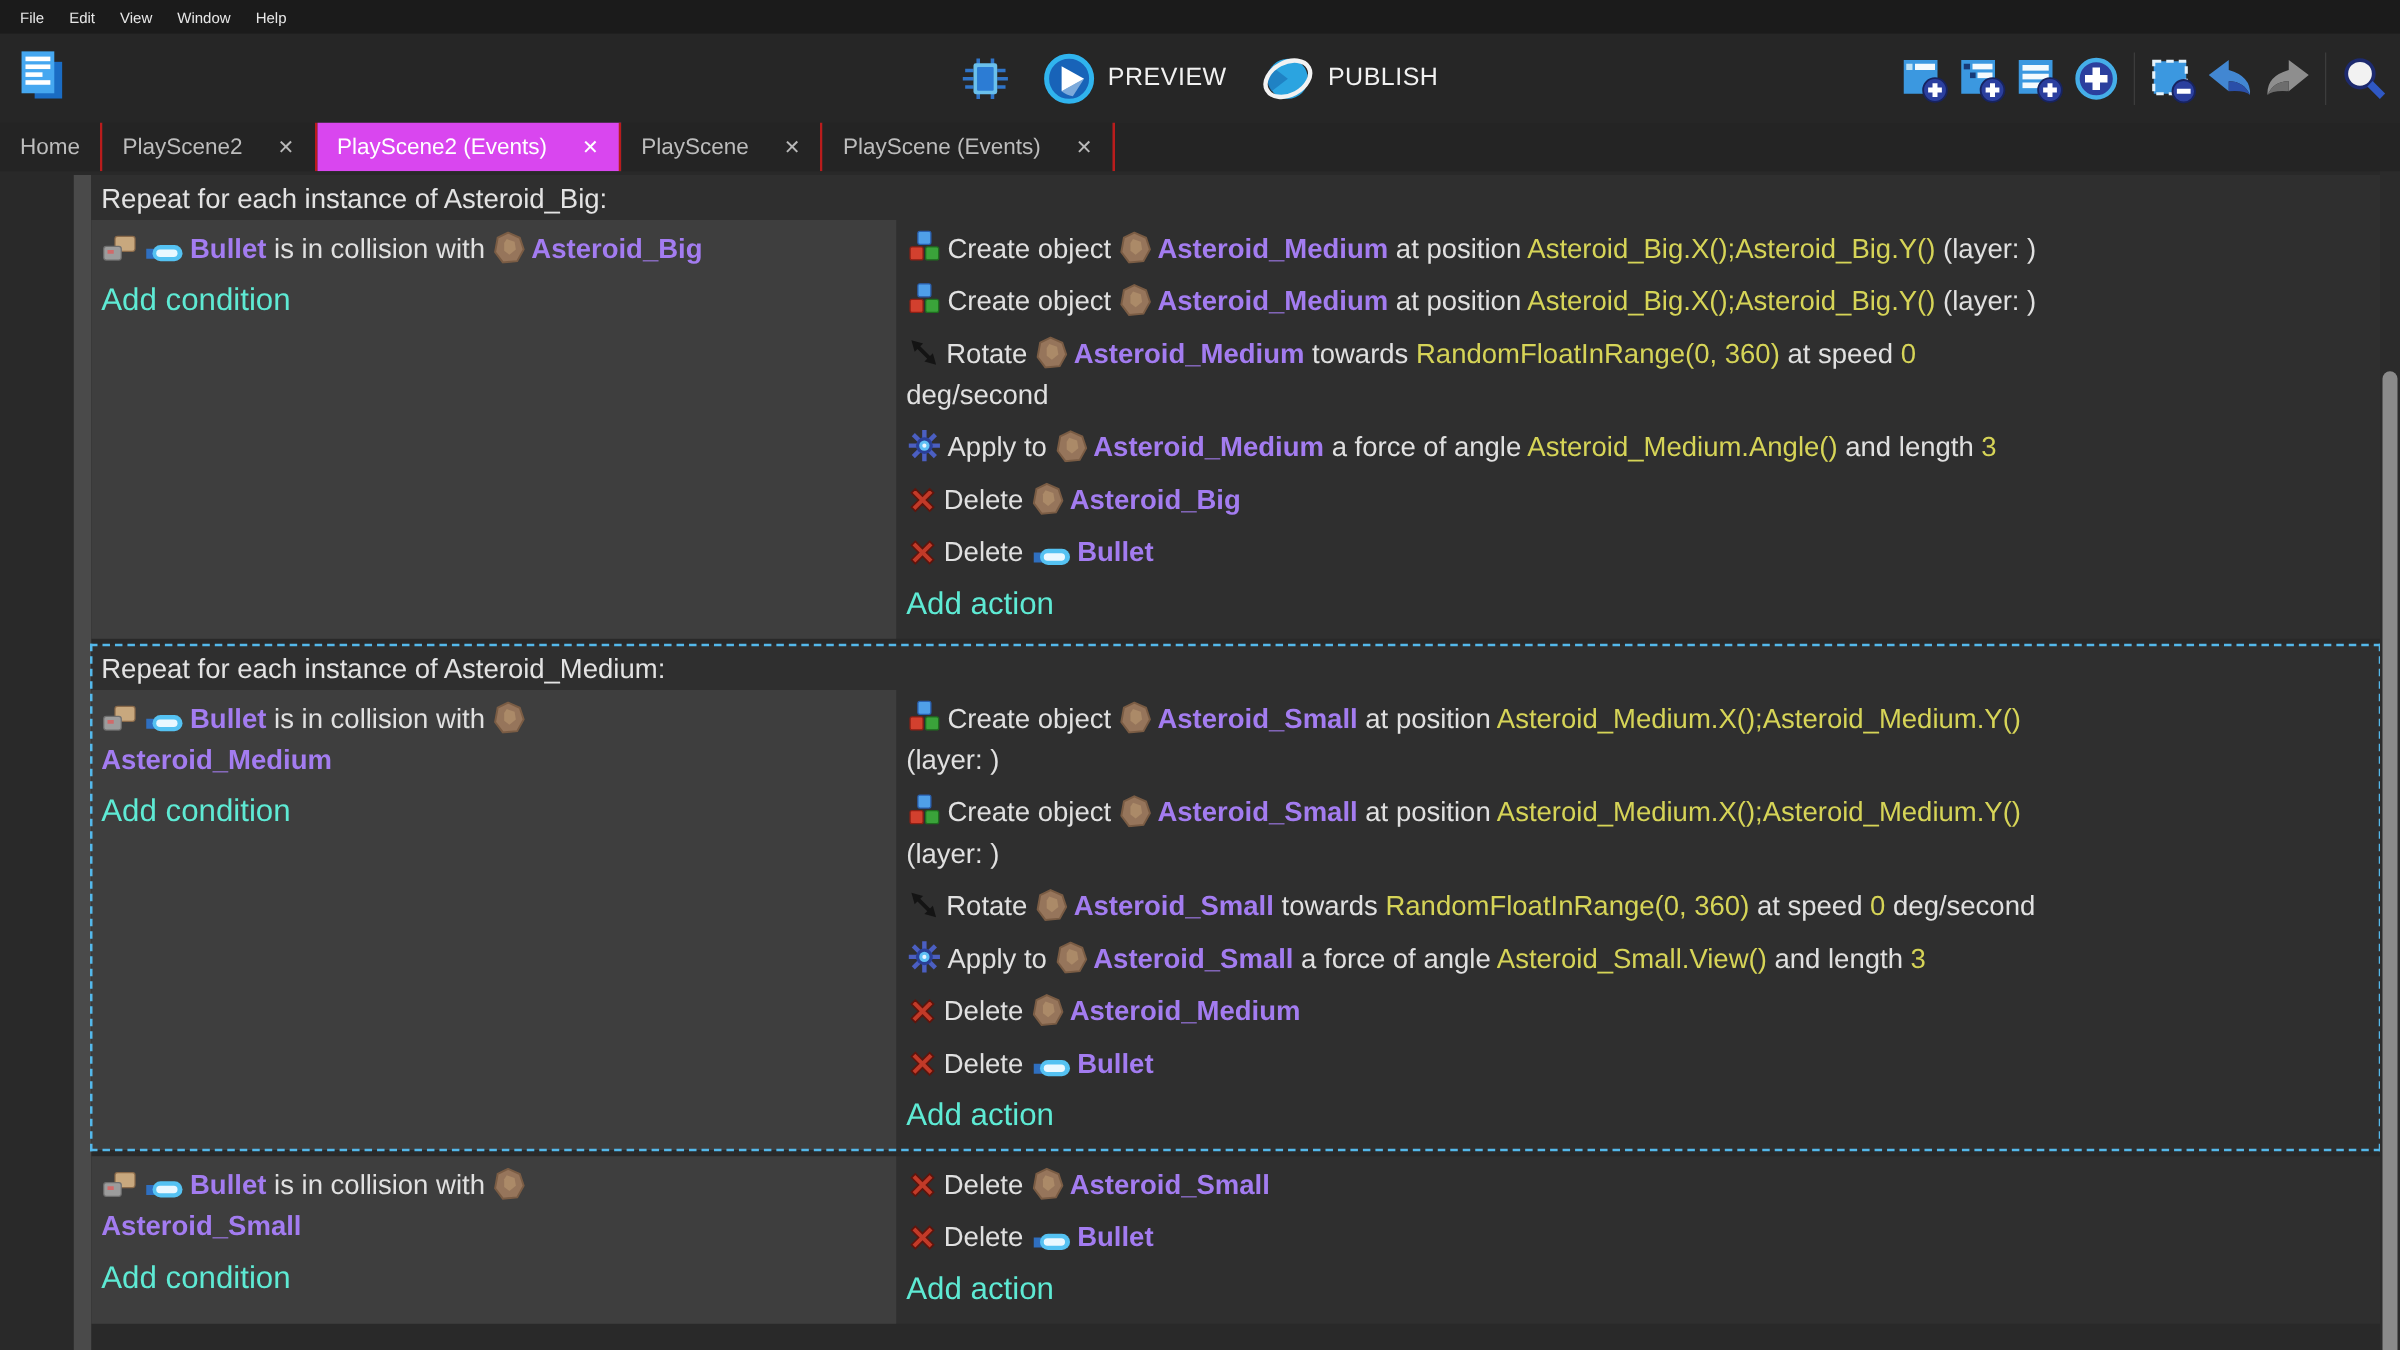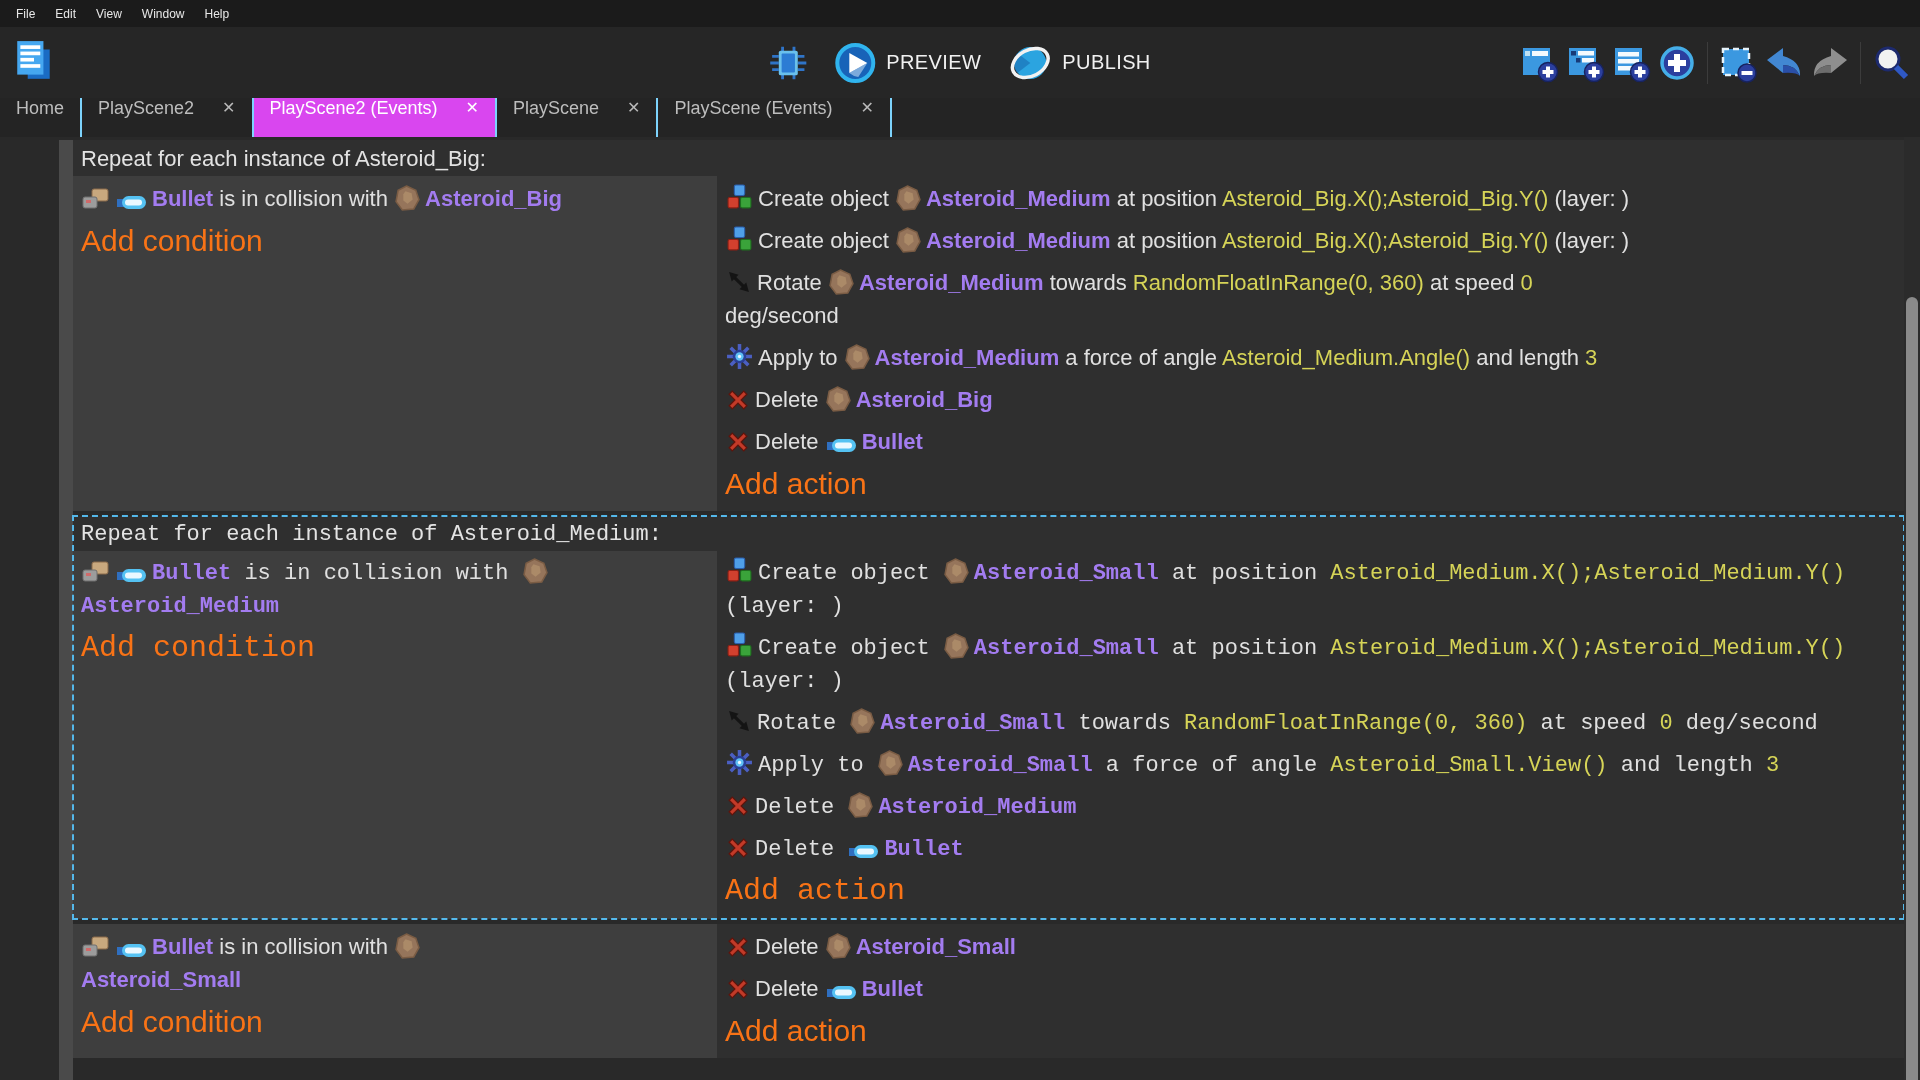--- a/index.html
+++ b/index.html
@@ -13,42 +13,42 @@
   .toolbar { height:71px; background:#262626; position:relative; display:flex; align-items:center; }
   .pm-btn { margin-left:10px; width:48px; height:54px; display:flex; align-items:center; justify-content:center; cursor:pointer; background:none; border:none; }
   .toolbar-center { position:absolute; left:50%; transform:translateX(-50%); display:flex; align-items:center; }
   .tb-group { display:flex; align-items:center; margin:0 13px; cursor:pointer; background:none; border:none; padding:0; }
   .tb-label { color:#f1f1f1; font-size:20px; letter-spacing:0.4px; margin-left:9px; font-family:"Liberation Sans",sans-serif; }
   .toolbar-right { position:absolute; right:6px; top:0; bottom:0; display:flex; align-items:center; }
   .tb-icon { width:46px; height:48px; display:flex; align-items:center; justify-content:center; cursor:pointer; background:none; border:none; padding:0; }
   .tb-sep { width:1px; height:42px; background:#3c3c3c; margin:0 7px; }
 
   .tabbar { height:39px; background:#242424; display:flex; align-items:stretch; }
-  .tab { display:flex; align-items:flex-start; padding:0 16px; font-size:18px; color:#bdbdbd;
-         background:#242424; border-right:2px solid #7dd3fc; cursor:pointer; white-space:nowrap; }
+  .tab { display:flex; align-items:center; padding:0 16px; font-size:18px; color:#bdbdbd;
+         background:#242424; border-right:2px solid #b91c1c; cursor:pointer; white-space:nowrap; }
   .tab.active { background:#d946ef; color:#ffffff; }
   .tab .close { margin-left:28px; font-size:16px; color:#b9b9b9; cursor:pointer; }
   .tab.active .close { color:#ffffff; }
 
   
   .events-area { position:relative; height:943px; background:#292929; }
   .rail { position:absolute; left:59px; top:3px; bottom:0; width:14px; background:#4a4a4a; }
   .events-list { position:absolute; left:73px; top:3px; right:16px; }
   .vscroll { position:absolute; right:0; top:0; bottom:0; width:16px; background:#2b2b2b; }
   .vscroll .thumb { position:absolute; top:160px; bottom:-8px; left:2px; right:2px; background:#8a8a8a; border-radius:8px; }
 
   .event { background:#2f2f2f; margin-bottom:5px; }
-  .event.selected { outline:2px dashed #54b8ea; outline-offset:-1px;font-family:Liberation Mono, monospace; }
+  .event.selected { outline:2px dashed #54b8ea; outline-offset:-1px; }
   .event-header { font-size:22px; color:#e3e3e3; padding:6px 8px 4px 8px; cursor:pointer; }
   .event-body { display:flex; align-items:stretch; }
   .cond-col { flex:0 0 644px; width:644px; background:#3e3e3e; padding:2px 10px 6px 8px; }
   .act-col  { flex:1 1 auto; padding:2px 12px 6px 8px; }
 
   .sentence { font-size:22px; line-height:33px; color:#e0e0e0; padding:4px 0 5px 0; cursor:pointer; }
-  .add-link { font-size:30px; line-height:33px; color:#f97316; padding:4px 0 5px 0; cursor:pointer; }
+  .add-link { font-size:25px; line-height:33px; color:#5eead4; padding:4px 0 5px 0; cursor:pointer; }
   .seg-plain  { color:#e0e0e0; }
   .seg-object { color:#a37cf0; font-weight:bold; }
   .seg-expr   { color:#d6d457; }
   .inline-icon { display:inline-block; vertical-align:-5px; margin:0 5px 0 1px; line-height:0; }
 </style>
 </head>
 <body>
 
 <div class="menubar" id="menubar">
     <div class="menu-item">File</div>

